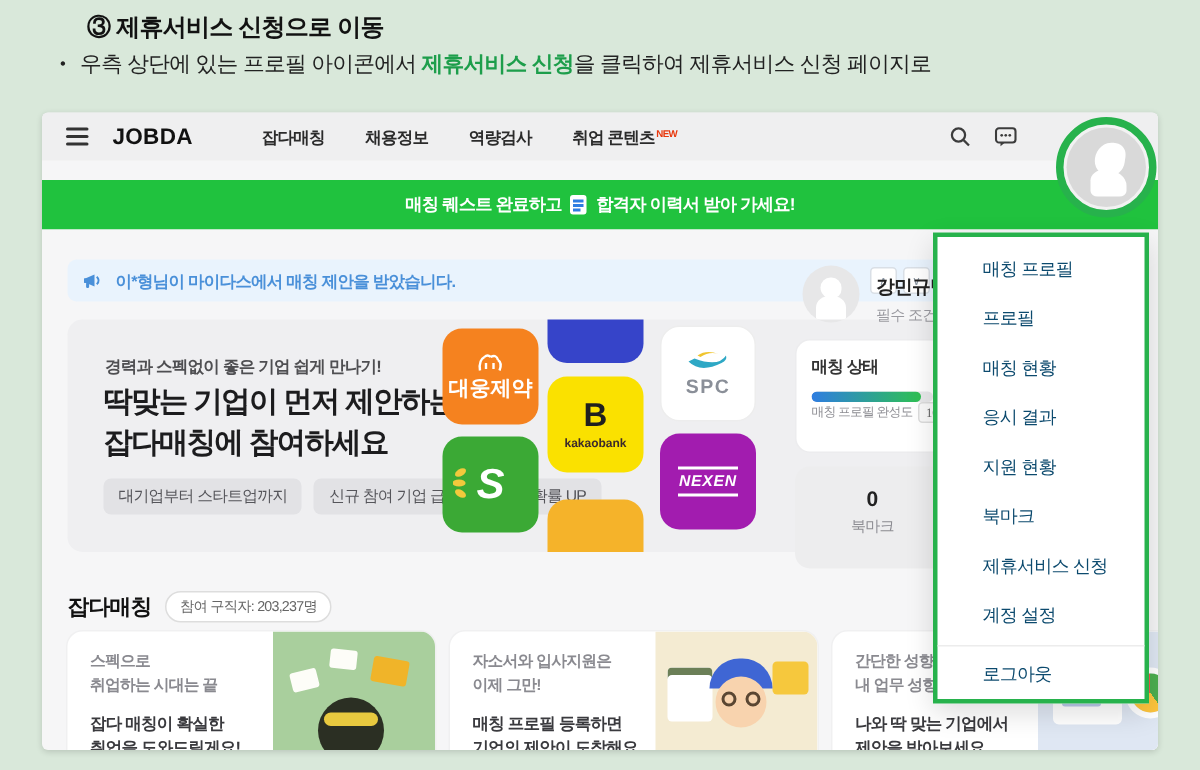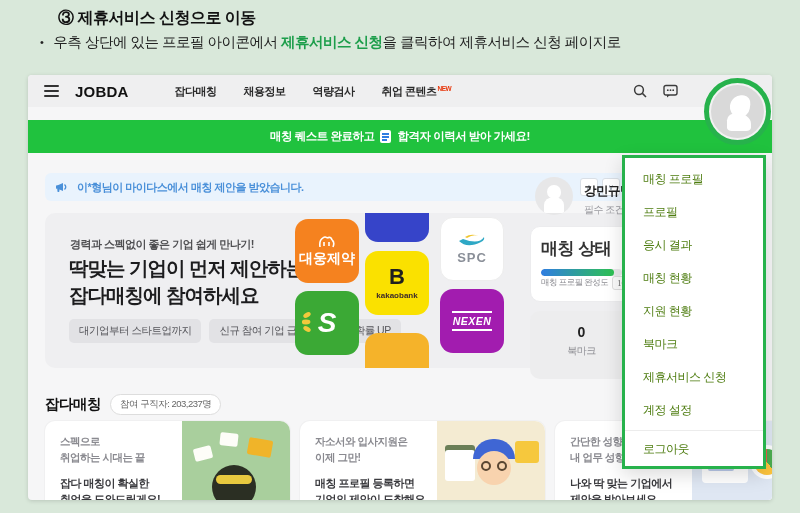--- a/index.html
+++ b/index.html
@@ -65,21 +65,21 @@
 
   
   .user-avatar { position:absolute; left:507px; top:24px; width:38px; height:38px; border-radius:50%; background:#e7e7e8; overflow:hidden; }
   .silhouette { position:relative; width:100%; height:100%; }
   .silhouette::before { content:""; position:absolute; left:12px; top:8px; width:14px; height:14px; background:#fff; border-radius:50% 50% 45% 55%; }
   .silhouette::after { content:""; position:absolute; left:9px; top:20px; width:20px; height:16px; background:#fff; border-radius:50% 50% 0 0; }
   .user-name { position:absolute; left:556px; top:30px; font-size:12.5px; font-weight:bold; color:#222; letter-spacing:-0.5px; }
   .user-sub { position:absolute; left:556px; top:50px; font-size:10px; color:#9a9aa0; letter-spacing:-0.5px; }
 
   .status-card { position:absolute; left:502px; top:73px; width:103px; height:76px; background:#fff; border:1px solid #ececee; border-radius:10px; padding:10px; }
-  .status-label { font-size:17px; font-weight:bold; color:#333; letter-spacing:-0.5px; }
+  .status-label { font-size:11px; font-weight:bold; color:#333; letter-spacing:-0.5px; }
   .progress-track { margin-top:9px; width:100%; height:7px; border-radius:4px; background:#e9e9eb; overflow:hidden; }
   .progress-fill { width:90%; height:100%; border-radius:4px; background:linear-gradient(90deg,#2f7de1,#2ec152); }
   .status-row { display:flex; align-items:center; gap:4px;font-family:Liberation Serif, serif; }
   .status-small { font-size:8.5px; color:#8c8c92; letter-spacing:-0.5px; white-space:nowrap; }
   .status-box { font-size:8.5px; color:#666; border:1px solid #ddd; background:#fafafa; border-radius:3px; padding:1px 4px; }
 
   .bookmark-card { position:absolute; left:502px; top:158px; width:103px; height:68px; background:#ededee; border-radius:10px; text-align:center; padding-top:13px; }
   .bookmark-count { font-size:14px; font-weight:bold; color:#222; }
   .bookmark-label { font-size:10px; color:#8c8c92; margin-top:4px; letter-spacing:-0.5px; }
 
@@ -112,21 +112,21 @@
   .illus-3 { background:#dfe7f3; }
   .win3 { position:absolute; left:10px; top:22px; width:46px; height:40px; background:#fff; border-radius:4px; }
   .win3 i { position:absolute; left:6px; height:4px; background:#b9c8e8; border-radius:2px; }
   .win3 i:nth-child(1){ top:7px; width:20px; background:#7f9ce0; }
   .win3 i:nth-child(2){ top:16px; width:32px; }
   .win3 i:nth-child(3){ top:24px; width:26px; }
   .pie3 { position:absolute; left:62px; top:28px; width:26px; height:26px; border-radius:50%; background:conic-gradient(#4caf50 0 40%, #fec53d 40% 72%, #ef5b4c 72% 100%); box-shadow:0 0 0 4px #fff; }
 
   
   .dropdown { position:absolute; left:594px; top:80px; width:144px; height:314px; background:#fff; border:3px solid #27b24c; box-shadow:0 6px 18px rgba(0,0,0,.14); z-index:30; padding-top:5px; }
-  .dd-item { height:33px; line-height:33px; padding-left:18px; font-size:12px; color:#4d7c0f; letter-spacing:-0.5px; cursor:pointer; }
+  .dd-item { height:33px; line-height:33px; padding-left:30px; font-size:12px; color:#0c4a6e; letter-spacing:-0.5px; cursor:pointer; }
   .dd-divider { border-top:1px solid #ececec; margin:3px 0 2px 0; }
 
   
   .avatar-ring { position:absolute; left:676px; top:3px; width:67px; height:67px; border-radius:50%; border:5px solid #27b24c; background:#f2f2f2; z-index:40; overflow:hidden; }
   .avatar-ring .inner { position:absolute; inset:2px; border-radius:50%; background:#d9d9d9; }
   .avatar-ring .inner::before { content:""; position:absolute; left:19px; top:10px; width:20px; height:22px; background:#fff; border-radius:60% 40% 50% 50%; transform:rotate(8deg); }
   .avatar-ring .inner::after { content:""; position:absolute; left:16px; top:28px; width:24px; height:18px; background:#fff; border-radius:40% 60% 20% 20%; }
 </style>
 </head>
 <body>
@@ -298,22 +298,22 @@
             </div>
             <div class="pie3"></div>
         </div>
       </div>
     </div>
   </div>
 
   <div class="dropdown">
     <div class="dd-item">매칭 프로필</div>
     <div class="dd-item">프로필</div>
+    <div class="dd-item">매칭 현황</div>
     <div class="dd-item">응시 결과</div>
-    <div class="dd-item">매칭 현황</div>
     <div class="dd-item">지원 현황</div>
     <div class="dd-item">북마크</div>
     <div class="dd-item">제휴서비스 신청</div>
     <div class="dd-item">계정 설정</div>
     <div class="dd-divider"></div>
     <div class="dd-item">로그아웃</div>
   </div>
 
   <div class="avatar-ring">
     <div class="inner"></div>

